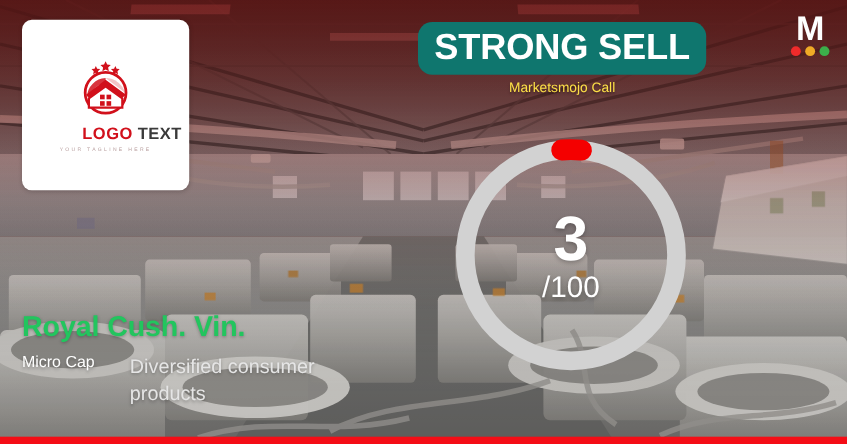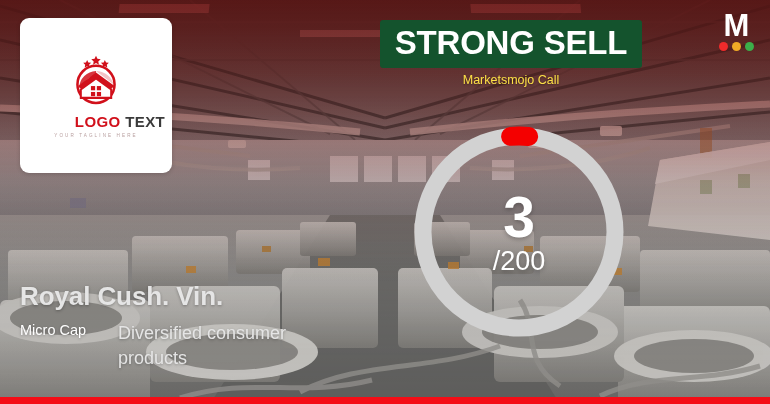--- a/index.html
+++ b/index.html
@@ -100,22 +100,22 @@
 
   
   .call-wrap {
     position: absolute;
     left: 380px;
     top: 20px;
     width: 262px;
     text-align: center;
   }
   .call-banner {
-    background: #14532d;
-    border-radius: 3px;
+    background: #0f766e;
+    border-radius: 13px;
     padding: 5px 0 7px 0;
   }
   .call-banner-text {
     color: #ffffff;
     font-size: 33px;
     font-weight: bold;
     line-height: 1.08;
     letter-spacing: -0.2px;
     white-space: nowrap;
   }
@@ -185,21 +185,21 @@
   .brand-dot { width: 9px; height: 9px; border-radius: 50%; }
 
   
   .company {
     position: absolute;
     left: 20px;
     bottom: 34px;
     width: 330px;
   }
   .company-name {
-    color: #e5e5e5;
+    color: #22c55e;
     font-size: 26px;
     font-weight: bold;
     line-height: 1.1;
     letter-spacing: -0.1px;
     text-shadow: 0 1px 3px rgba(0,0,0,0.30);
   }
   .company-meta {
     margin-top: 10px;
     display: flex;
     align-items: flex-start;
@@ -402,21 +402,21 @@
     </div>
   </div>
 
   <div class="gauge">
     <svg width="218" height="218" viewBox="0 0 218 218">
       <circle cx="109" cy="109" r="96" fill="none" stroke="#d2d2d2" stroke-width="17"></circle>
       <circle cx="109" cy="109" r="96" fill="none" stroke="#f40000" stroke-width="19" stroke-linecap="round" stroke-dasharray="18 585" transform="rotate(-95 109 109)"></circle>
     </svg>
     <div class="gauge-center">
       <div class="gauge-score">3</div>
-      <div class="gauge-max">/200</div>
+      <div class="gauge-max">/100</div>
     </div>
   </div>
 
   <div class="company">
     <div class="company-name">Royal Cush. Vin.</div>
     <div class="company-meta">
       <div class="company-cap">Micro Cap</div>
       <div class="company-sector">Diversified consumer products</div>
     </div>
   </div>

